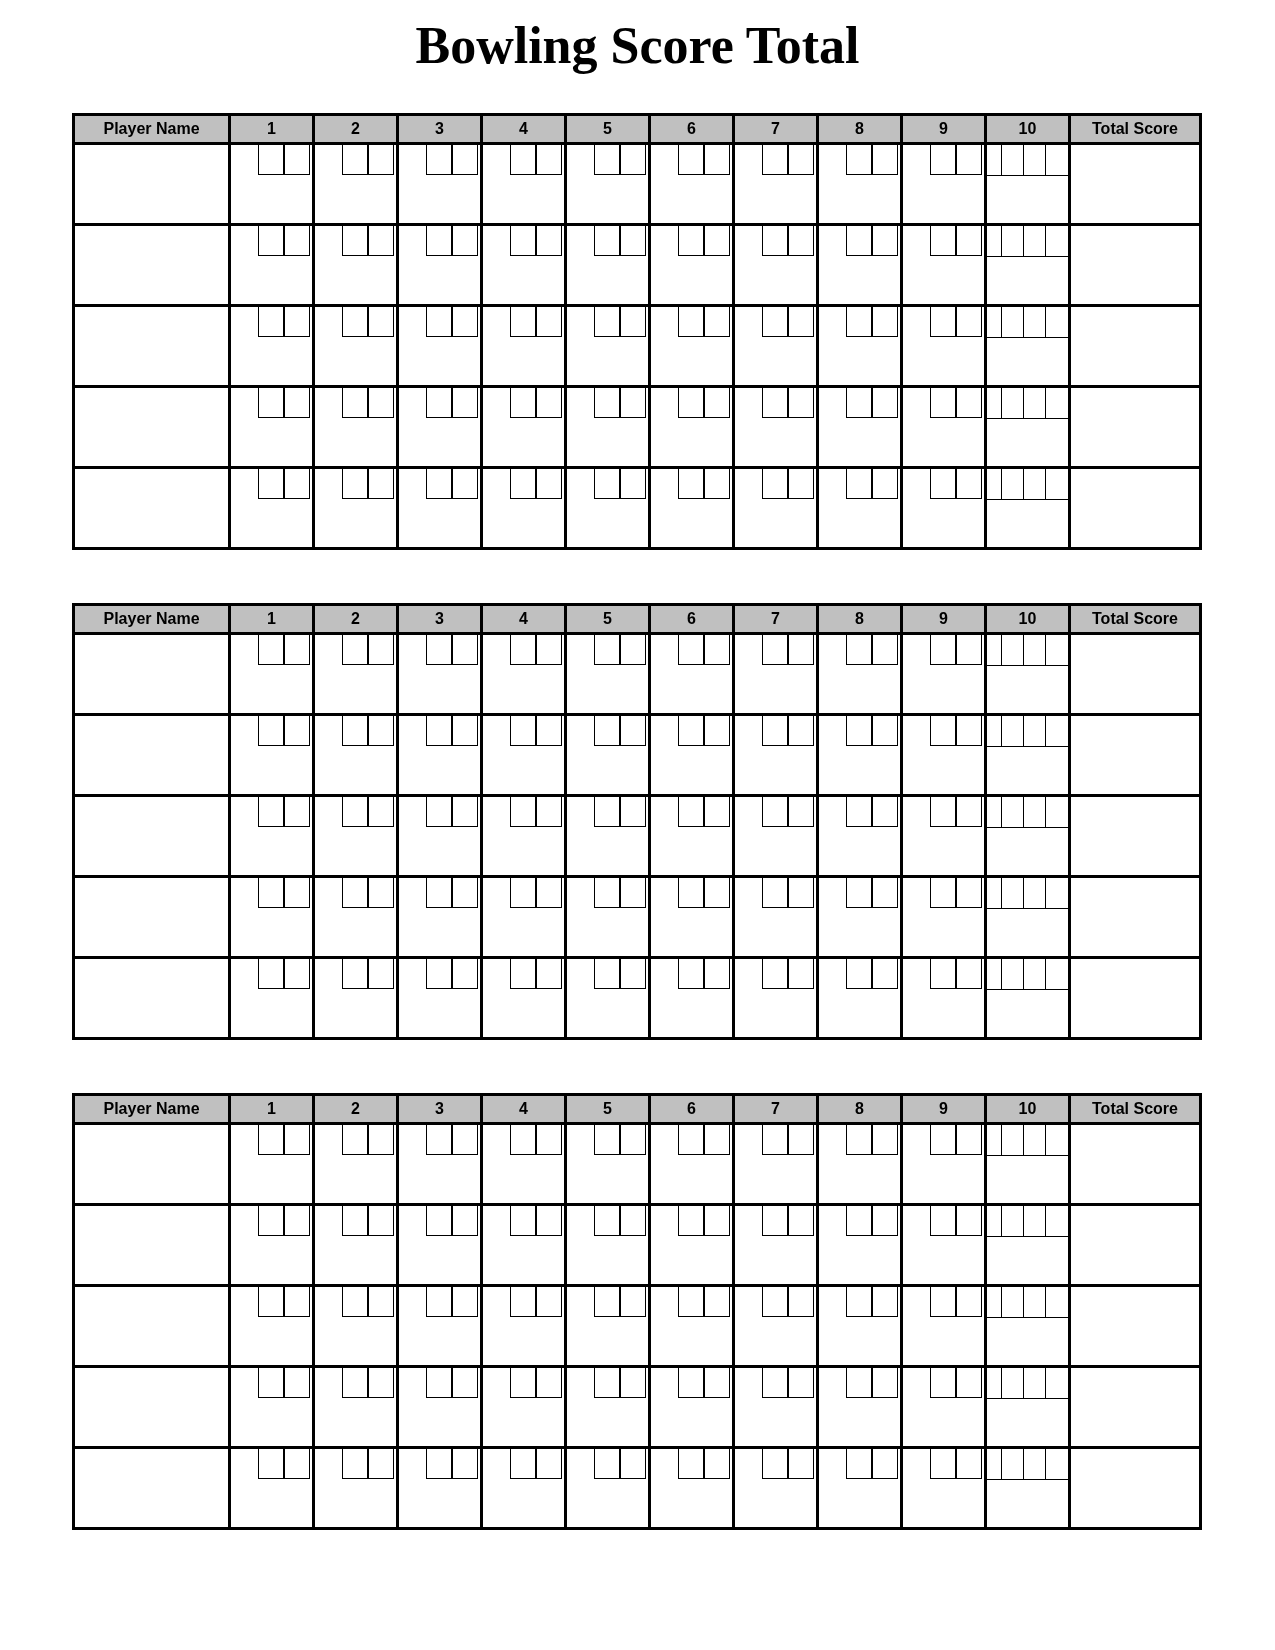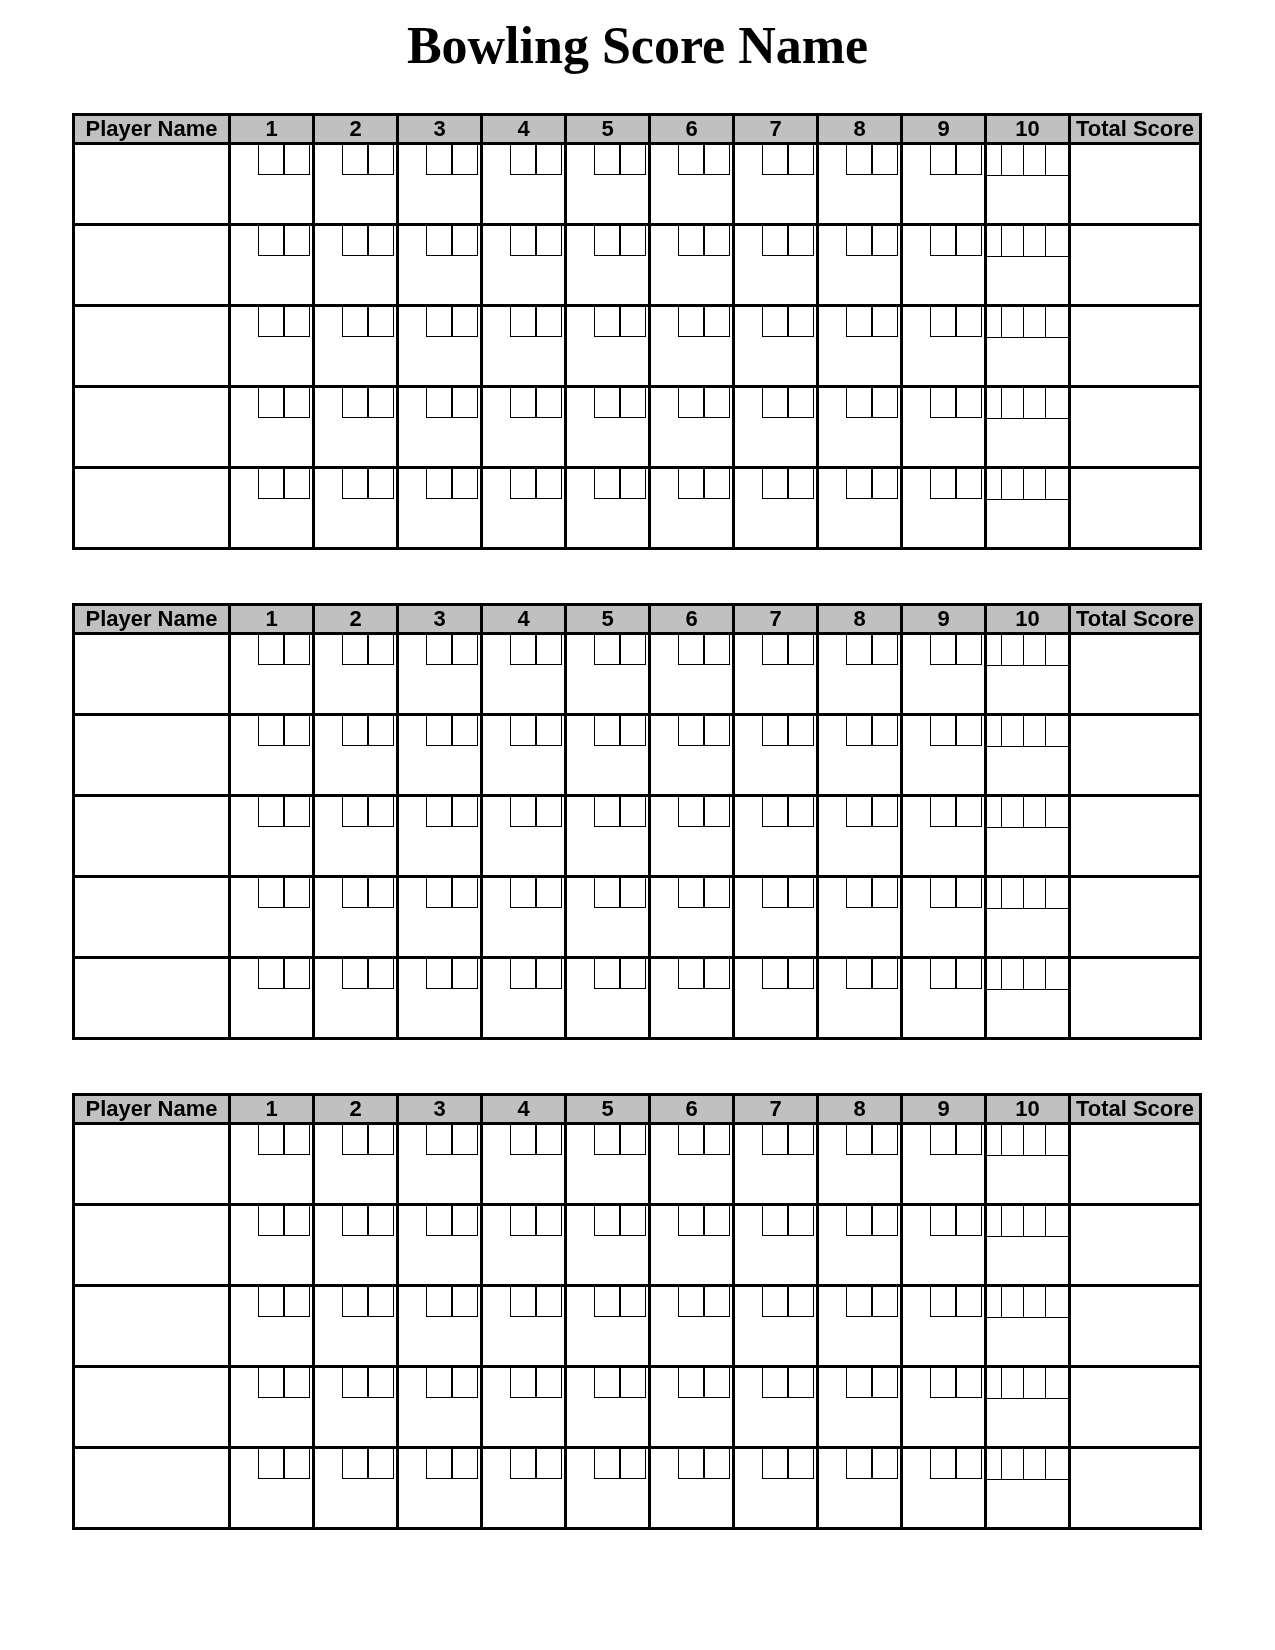--- a/index.html
+++ b/index.html
@@ -33,21 +33,21 @@
   col.player-col { width: 156px; }
   col.frame-col  { width: 84px; }
   col.total-col  { width: 131px; }
   .score-table th, .score-table td {
     border: 3px solid #000;
     padding: 0;
   }
   .score-table th {
     background: #c0c0c0;
     height: 26px;
-    font-size: 22px;
+    font-size: 16px;
     font-weight: bold;
     text-align: center;
     vertical-align: middle;
     font-family: "Liberation Sans", sans-serif;
   }
   .score-table td {
     height: 78px;
     vertical-align: top;
     background: #ffffff;
   }
@@ -73,21 +73,21 @@
   .frame10-seg { box-sizing: border-box; height: 100%; }
   .frame10-seg.s0 { width: 17.5%; }
   .frame10-seg.s1 { width: 27%; }
   .frame10-seg.s2 { width: 27%; }
   .frame10-seg.s3 { flex: 1; }
   .frame10-seg + .frame10-seg { border-left: 1.5px solid #000; }
 </style>
 </head>
 <body>
 
-<h1 class="page-title">Bowling Score Name</h1>
+<h1 class="page-title">Bowling Score Total</h1>
 
 <div class="tables-wrap">
     <table class="score-table">
       <colgroup>
         <col class="player-col">
         <col class="frame-col">
         <col class="frame-col">
         <col class="frame-col">
         <col class="frame-col">
         <col class="frame-col">

